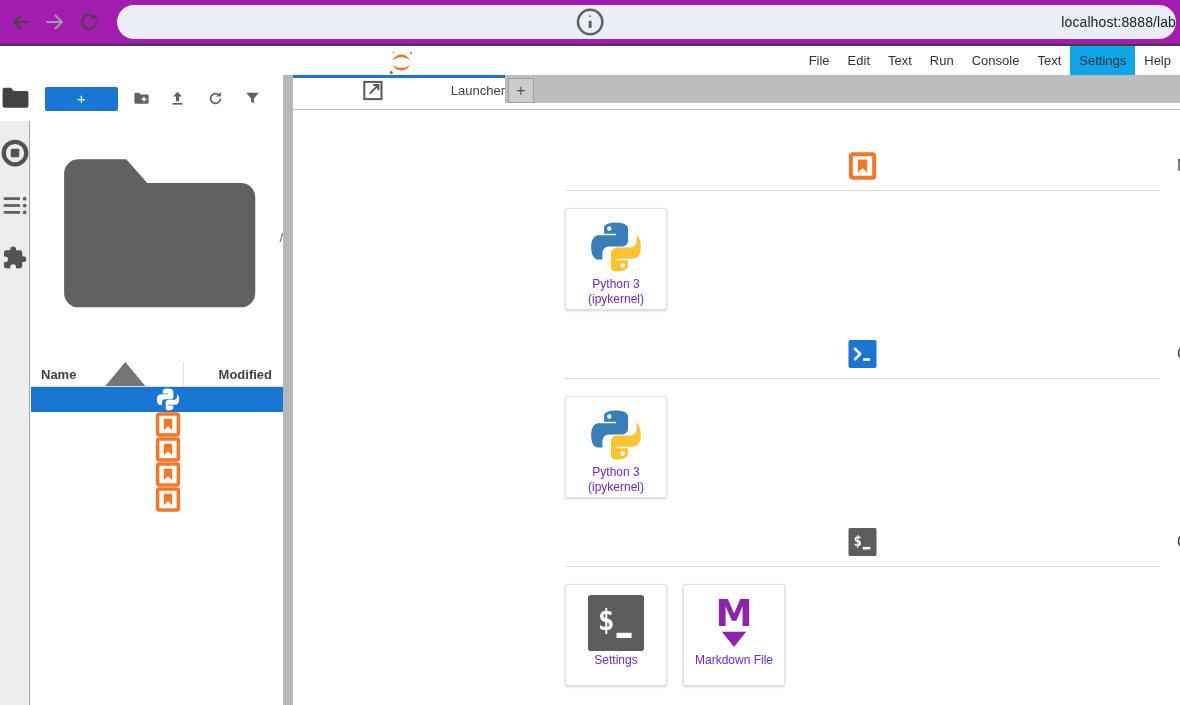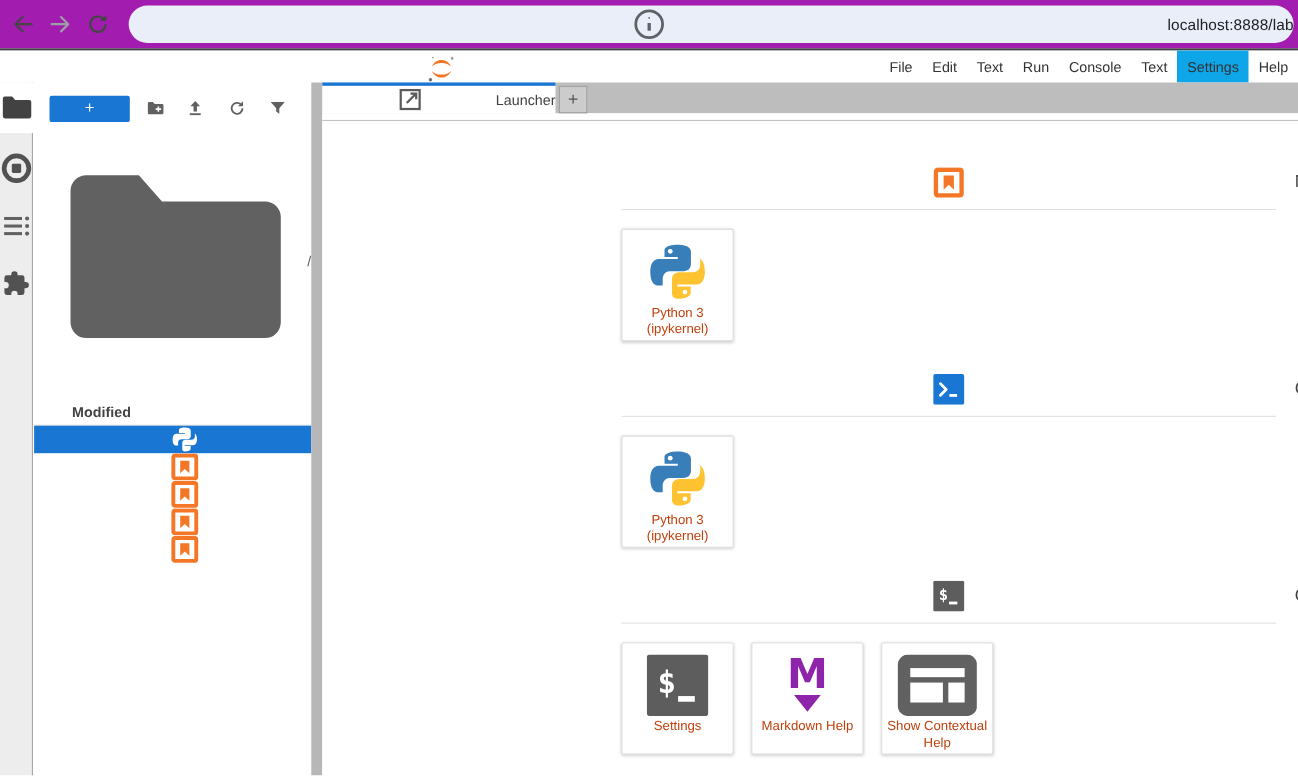--- a/index.html
+++ b/index.html
@@ -72,21 +72,21 @@
   .lsec-head { display:flex; align-items:center; height:28px; }
   .lsec-ic { width:26px; height:26px; flex:none; }
   .lsec-ic svg { width:26px; height:26px; display:block; }
   .lsec-title { margin-left:17px; font-size:16px; color:#3f3f3f; }
   .lsec-rule { border-bottom:1px solid #e0e0e0; margin-top:10px; }
   .lsec-cards { display:flex; gap:16px; margin-top:17px; }
   .lcard { width:102px; height:102px; background:#fff; border:1px solid #e0e0e0; border-radius:2px; box-shadow:0 1px 3px rgba(0,0,0,.18); display:flex; flex-direction:column; align-items:center; padding-top:10px; cursor:pointer; }
   .lcard .cic { height:56px; display:flex; align-items:center; justify-content:center; }
   .lcard.big .cic svg { width:52px; height:52px; }
   .lcard.small .cic svg { width:44px; height:44px; }
-  .lcard .clabel { font-size:12px; line-height:1.25; color:#c2410c; text-align:center; padding:0 4px; margin-top:2px; }
+  .lcard .clabel { font-size:12px; line-height:1.25; color:#6d28d9; text-align:center; padding:0 4px; margin-top:2px; }
 </style>
 </head>
 <body>
 
 <div class="screen">
 
   <div class="chrome">
     <span class="nav-ic first">
         <span style="display: inline-block; width: 100%; height: 100%;"><svg viewBox="0 0 24 24" fill="none" stroke="#454545" stroke-width="2" stroke-linecap="round" stroke-linejoin="round" style="width: 100%; height: 100%;">
             <path d="M20 12H5M11.5 5.5L5 12l6.5 6.5"></path>
@@ -184,20 +184,26 @@
               </svg></span></span>
         </span>
     </div>
     <div class="fb-breadcrumb">
       <span class="bc-folder" style="display: inline-block; width: 100%; height: 100%;"><svg viewBox="0 0 24 24" style="width: 100%; height: 100%;">
             <path fill="currentColor" d="M2 5.5A1.5 1.5 0 0 1 3.5 4h5l2.2 2.5h9.8A1.5 1.5 0 0 1 22 8v10a1.5 1.5 0 0 1-1.5 1.5h-17A1.5 1.5 0 0 1 2 18z"></path>
           </svg></span>
       <span>/</span>
     </div>
     <div class="fb-header">
+      <span class="col-name">
+        <span>Name</span>
+        <span class="caret" style="display: inline-block; width: 100%; height: 100%;"><svg viewBox="0 0 10 6" style="width: 100%; height: 100%;">
+              <path d="M5 0l5 6H0z" fill="#757575"></path>
+            </svg></span>
+      </span>
       <span class="col-mod">Modified</span>
     </div>
     <div id="fb-rows">
         <div class="fb-row selected">
           <span class="dot"></span>
           <span class="ficon" style="display: inline-block; width: 100%; height: 100%;">
             <svg viewBox="0 0 128 128" style="width: 100%; height: 100%;">
               <path fill="#387EB8" d="M63.9 8c-28.9 0-27.1 12.5-27.1 12.5l.03 13h27.6v3.9H25.8S7.3 35.3 7.3 64.5s16.1 28.2 16.1 28.2h9.6V79.1s-.5-16.1 15.9-16.1h27.4s15.4.2 15.4-14.9V23.2S94 8 63.9 8z"></path>
               <circle cx="48.7" cy="21.7" r="5" fill="#fff"></circle>
               <path fill="#FFC331" d="M64.1 120c28.9 0 27.1-12.5 27.1-12.5l-.03-13H63.6v-3.9h38.6s18.5 2.1 18.5-27.1-16.1-28.2-16.1-28.2H111v13.6s.5 16.1-15.9 16.1H67.7s-15.4-.2-15.4 14.9v25.1S49.9 120 64.1 120z"></path>
@@ -345,31 +351,20 @@
               </div>
               <div class="clabel">Settings</div>
             </div>
             <div class="lcard small">
               <div class="cic">
                 <span style="display: inline-block; width: 100%; height: 100%;"><svg viewBox="0 0 24 24" style="width: 100%; height: 100%;">
                     <text x="12" y="13.2" text-anchor="middle" font-size="16" font-weight="bold" fill="#8e24aa" font-family="DejaVu Sans, sans-serif">M</text>
                     <path fill="#8e24aa" d="M6.8 15.8h10.4L12 22.3z"></path>
                   </svg></span>
               </div>
-              <div class="clabel">Markdown Help</div>
+              <div class="clabel">Markdown File</div>
             </div>
-            <div class="lcard small">
-              <div class="cic">
-                <span style="display: inline-block; width: 100%; height: 100%;"><svg viewBox="0 0 44 34" style="width: 100%; height: 100%;">
-                    <rect width="44" height="34" rx="6" fill="#616161"></rect>
-                    <rect x="7" y="7.5" width="30" height="5" fill="#fff"></rect>
-                    <rect x="7" y="15.5" width="18" height="11" fill="#fff"></rect>
-                    <rect x="28" y="15.5" width="9" height="11" fill="#fff"></rect>
-                  </svg></span>
-              </div>
-              <div class="clabel">Show Contextual Help</div>
-            </div>
           </div>
         </div>
       </div>
   </div>
 
 </div>
 
 </body></html>

